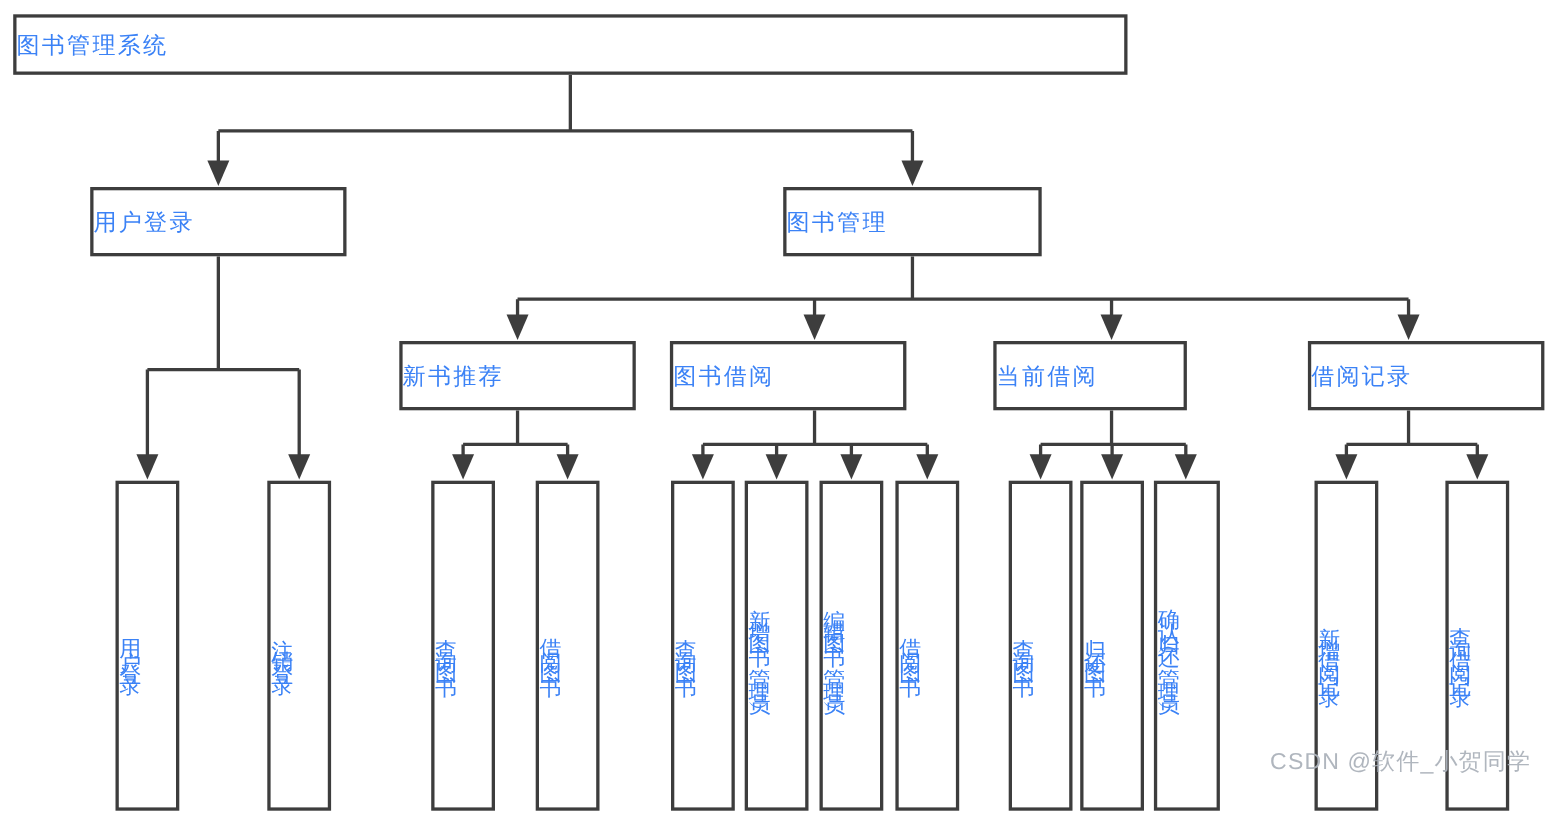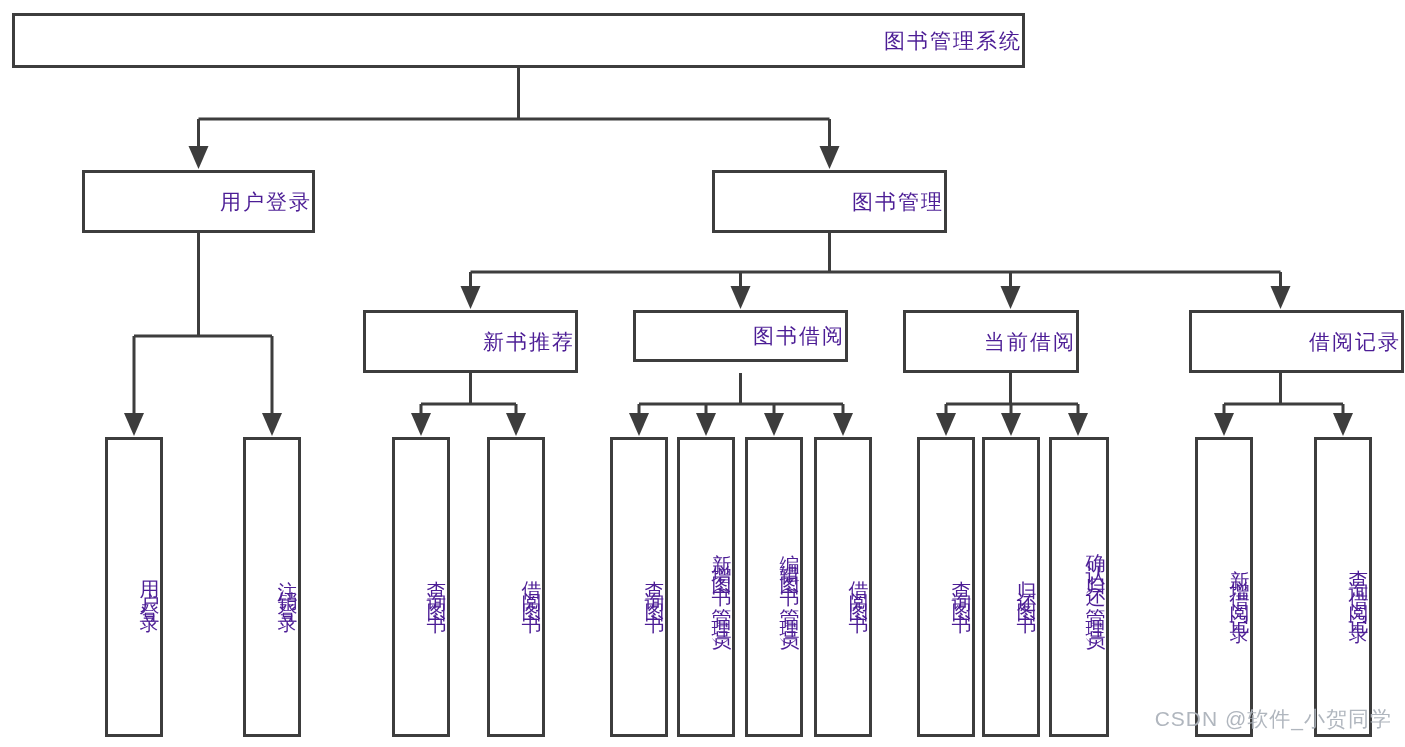--- a/index.html
+++ b/index.html
@@ -22,22 +22,22 @@
     width: 1405px;
     height: 747px;
   }
   .box {
     position: absolute;
     box-sizing: border-box;
     background: #ffffff;
     border: 3px solid #3d3d3d;
     display: flex;
     align-items: center;
-    justify-content: flex-end;
-    color: #4c1d95;
+    justify-content: flex-start;
+    color: #3b82f6;
   }
   .h-label {
     font-size: 21px;
     letter-spacing: 2px;
     white-space: nowrap;
   }
   .leaf {
     top: 437px;
     width: 58px;
     height: 300px;
@@ -45,21 +45,21 @@
   .v-label {
     writing-mode: vertical-rl;
     text-orientation: mixed;
     font-size: 20px;
     line-height: 1;
     letter-spacing: 11px;
     white-space: nowrap;
   }
   .watermark {
     position: absolute;
-    top: 705px;
+    top: 678px;
     right: 13px;
     font-size: 21px;
     letter-spacing: 1px;
     color: rgba(172, 178, 186, 0.95);
     z-index: 5;
     white-space: nowrap;
   }
 </style>
 </head>
 <body>
@@ -106,21 +106,21 @@
   <div class="box" style="left:82px; top:170px; width:233px; height:63px;">
     <span class="h-label">用户登录</span>
   </div>
   <div class="box" style="left:712px; top:170px; width:235px; height:63px;">
     <span class="h-label">图书管理</span>
   </div>
 
   <div class="box" style="left:363px; top:310px; width:215px; height:63px;">
     <span class="h-label">新书推荐</span>
   </div>
-  <div class="box" style="left:633px; top:310px; width:215px; height:52px;">
+  <div class="box" style="left:609px; top:310px; width:215px; height:63px;">
     <span class="h-label">图书借阅</span>
   </div>
   <div class="box" style="left:903px; top:310px; width:176px; height:63px;">
     <span class="h-label">当前借阅</span>
   </div>
   <div class="box" style="left:1173px; top:310px; width:215px; height:63px;margin-left:16px;">
     <span class="h-label">借阅记录</span>
   </div>
 
   <div class="box leaf" style="left:105px;">

